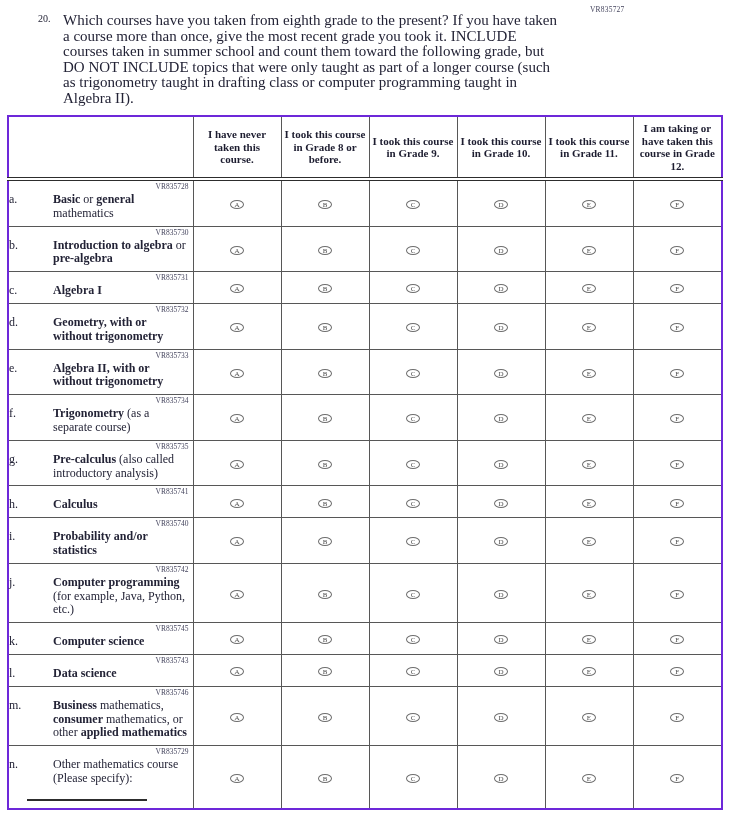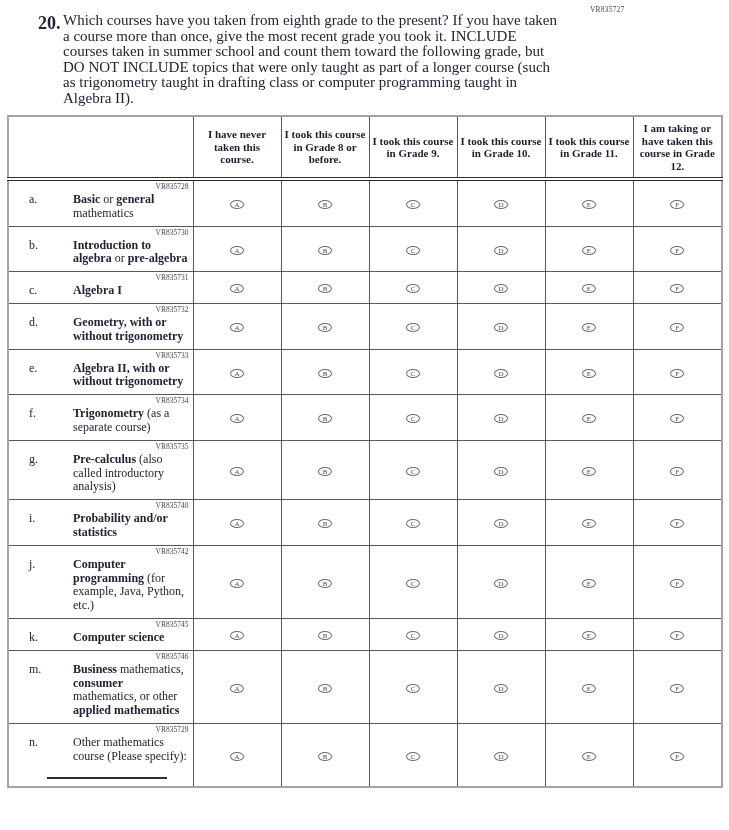--- a/index.html
+++ b/index.html
@@ -11,41 +11,41 @@
     color: #232336;
     position: relative;
     overflow: hidden;
   }
   .page-code {
     position: absolute; left: 590px; top: 5px;
     font-size: 7.5px; color: #45455e; letter-spacing: 0.2px;
   }
   .question { position: absolute; left: 38px; top: 13px; width: 540px; }
   .qrow { display: flex; gap: 8px; }
-  .qnum { font-weight: bold; font-size: 18px; flex: none; width: 17px; }
+  .qnum { font-weight: normal; font-size: 10px; flex: none; width: 17px; }
   .qtext { width: 502px; }
   .qpara { margin: 0 0 13px 0; font-size: 15px; line-height: 15.6px; }
   .qinstr { margin: 0; font-size: 13px; line-height: 15.6px; }
   .b { font-weight: bold; }
 
   table.grid {
     position: absolute; left: 7px; top: 115px;
     border-collapse: collapse; table-layout: fixed;
     width: 714px;
-    border: 2px solid #a3a3a3;
+    border: 2px solid #6d28d9;
   }
   .grid th, .grid td { border: 1px solid #575757; }
   .grid thead th {
     border-bottom: 4px double #2d2d2d;
     font-size: 11px; font-weight: bold;
     text-align: center; vertical-align: middle;
     line-height: 12.5px; padding: 5px 3px;
     color: #1d1d30;
   }
-  td.label-cell { vertical-align: top; padding: 0 4px 5px 20px; }
+  td.label-cell { vertical-align: top; padding: 0 4px 5px 0; }
   .code {
     display: block; text-align: right;
     font-size: 7.5px; color: #45455e; line-height: 10px; padding-top: 1px;
   }
   .lbl { display: flex; gap: 4px; font-size: 12px; line-height: 13.8px; margin-top: 1px; }
   .lbl .letter { flex: none; min-width: 14px; }
   .lbl .txt { flex: 1; margin-left: 26px; }
   td.bubble-cell { text-align: center; vertical-align: middle; }
   .bubble {
     display: inline-block; width: 14px; height: 9px;
@@ -197,20 +197,35 @@
           </td>
           <td class="bubble-cell"><span class="bubble">A</span></td>
           <td class="bubble-cell"><span class="bubble">B</span></td>
           <td class="bubble-cell"><span class="bubble">C</span></td>
           <td class="bubble-cell"><span class="bubble">D</span></td>
           <td class="bubble-cell"><span class="bubble">E</span></td>
           <td class="bubble-cell"><span class="bubble">F</span></td>
         </tr>
         <tr>
           <td class="label-cell">
+            <span class="code">VR835741</span>
+            <div class="lbl">
+              <span class="letter">h.</span>
+              <span class="txt"><span class="b">Calculus</span></span>
+            </div>
+          </td>
+          <td class="bubble-cell"><span class="bubble">A</span></td>
+          <td class="bubble-cell"><span class="bubble">B</span></td>
+          <td class="bubble-cell"><span class="bubble">C</span></td>
+          <td class="bubble-cell"><span class="bubble">D</span></td>
+          <td class="bubble-cell"><span class="bubble">E</span></td>
+          <td class="bubble-cell"><span class="bubble">F</span></td>
+        </tr>
+        <tr>
+          <td class="label-cell">
             <span class="code">VR835740</span>
             <div class="lbl">
               <span class="letter">i.</span>
               <span class="txt"><span class="b">Probability and/or statistics</span></span>
             </div>
           </td>
           <td class="bubble-cell"><span class="bubble">A</span></td>
           <td class="bubble-cell"><span class="bubble">B</span></td>
           <td class="bubble-cell"><span class="bubble">C</span></td>
           <td class="bubble-cell"><span class="bubble">D</span></td>
@@ -242,20 +257,35 @@
           </td>
           <td class="bubble-cell"><span class="bubble">A</span></td>
           <td class="bubble-cell"><span class="bubble">B</span></td>
           <td class="bubble-cell"><span class="bubble">C</span></td>
           <td class="bubble-cell"><span class="bubble">D</span></td>
           <td class="bubble-cell"><span class="bubble">E</span></td>
           <td class="bubble-cell"><span class="bubble">F</span></td>
         </tr>
         <tr>
           <td class="label-cell">
+            <span class="code">VR835743</span>
+            <div class="lbl">
+              <span class="letter">l.</span>
+              <span class="txt"><span class="b">Data science</span></span>
+            </div>
+          </td>
+          <td class="bubble-cell"><span class="bubble">A</span></td>
+          <td class="bubble-cell"><span class="bubble">B</span></td>
+          <td class="bubble-cell"><span class="bubble">C</span></td>
+          <td class="bubble-cell"><span class="bubble">D</span></td>
+          <td class="bubble-cell"><span class="bubble">E</span></td>
+          <td class="bubble-cell"><span class="bubble">F</span></td>
+        </tr>
+        <tr>
+          <td class="label-cell">
             <span class="code">VR835746</span>
             <div class="lbl">
               <span class="letter">m.</span>
               <span class="txt"><span class="b">Business</span><span> mathematics, </span><span class="b">consumer</span><span> mathematics, or other </span><span class="b">applied mathematics</span></span>
             </div>
           </td>
           <td class="bubble-cell"><span class="bubble">A</span></td>
           <td class="bubble-cell"><span class="bubble">B</span></td>
           <td class="bubble-cell"><span class="bubble">C</span></td>
           <td class="bubble-cell"><span class="bubble">D</span></td>

